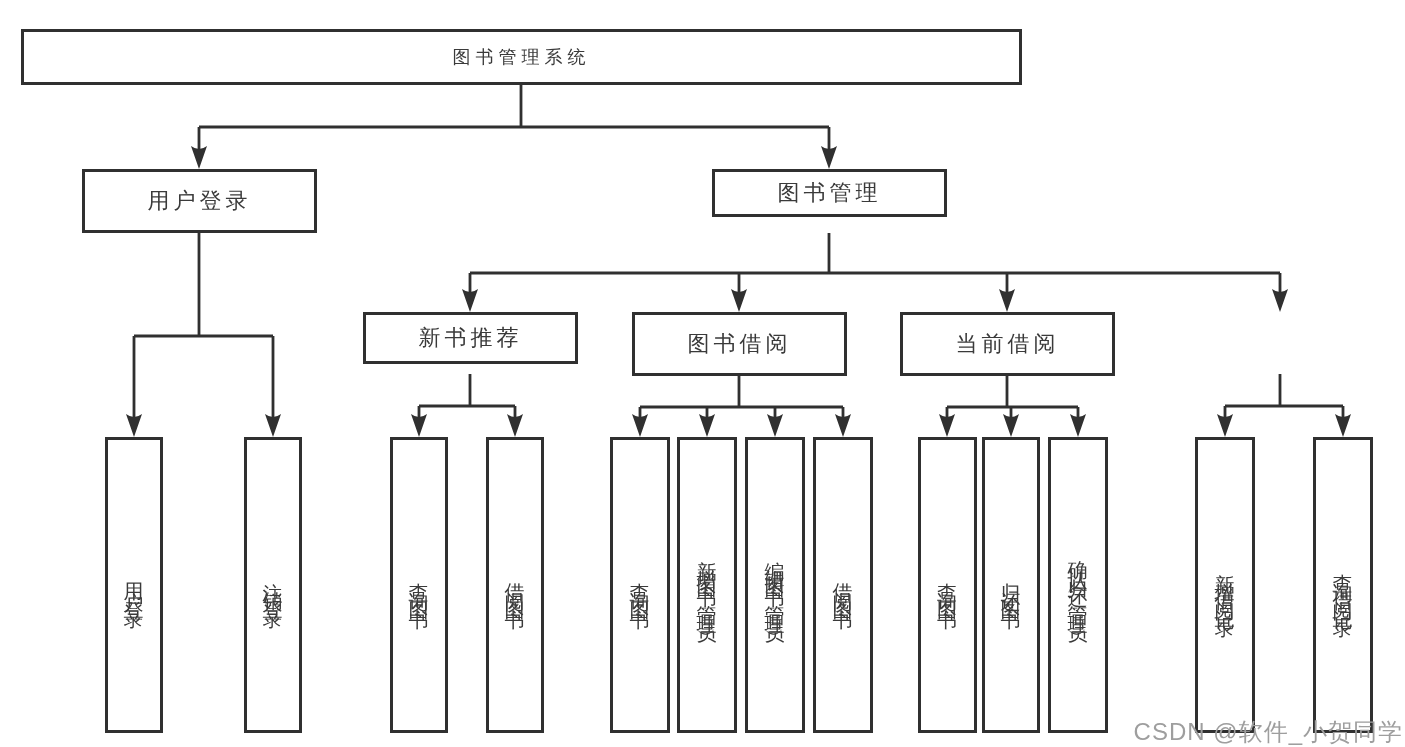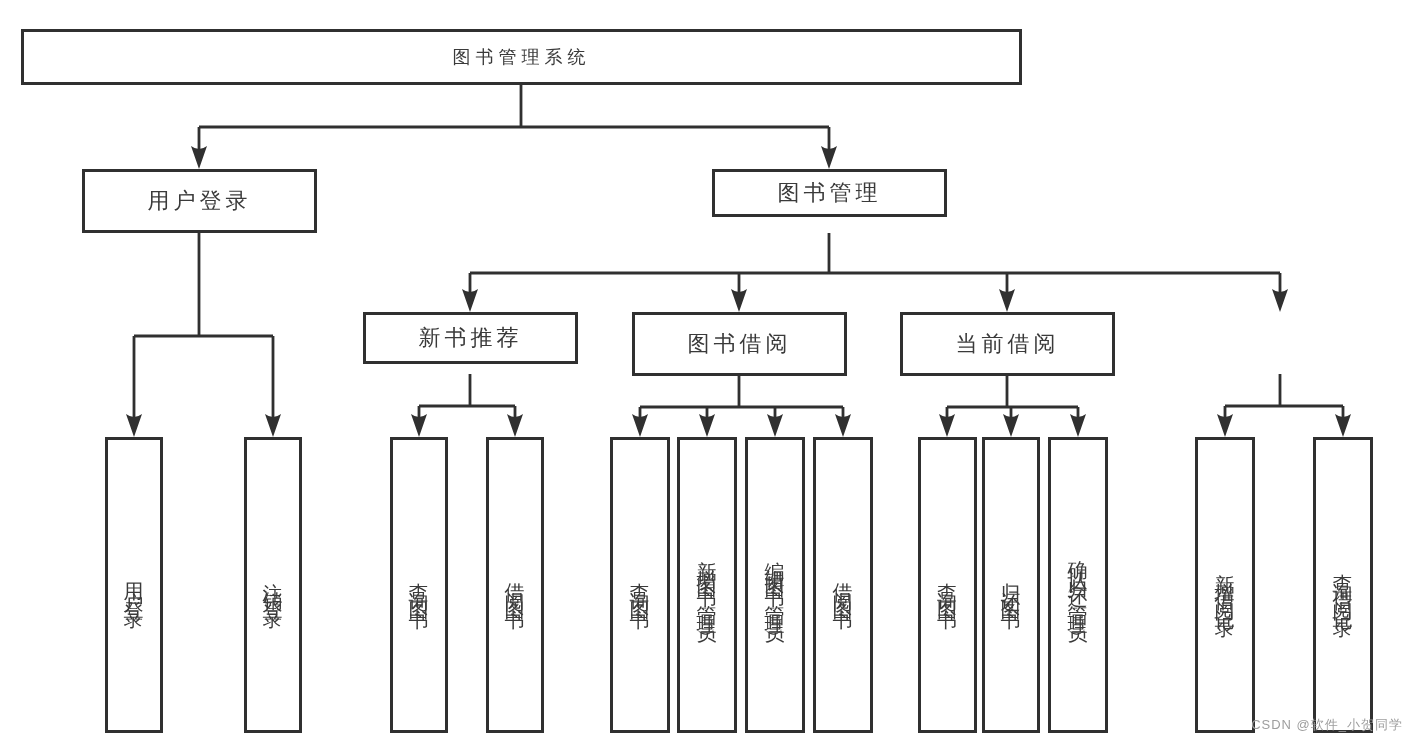--- a/index.html
+++ b/index.html
@@ -20,21 +20,21 @@
   .root-box{font-size:18px;letter-spacing:5px;font-weight:400;margin-top:16px;}
   .mid-box{font-size:22px;letter-spacing:4px;}
   .leaf-box{font-size:20px;top:437px;height:296px;}
   .leaf-box .v{
     writing-mode:vertical-lr;text-orientation:mixed;
     letter-spacing:9px;line-height:1;
   }
   .hlabel{white-space:nowrap;}
   .watermark{
     position:absolute;right:2px;top:716px;z-index:5;
-    font-size:13px;letter-spacing:1px;
+    font-size:24px;letter-spacing:1px;
     color:var(--wm,#9e9e9e);white-space:nowrap;
   }
 </style>
 </head>
 <body style="--line: #303030; --text: #3a3a3a; --bg: #ffffff; --wm: #9e9e9e;">
 
 <div class="stage">
 
   <svg id="connectors" width="1405" height="747">
       <path d="M521 69V127M199 127H829M199 127V151M829 127V151" stroke="#303030" stroke-width="2.8" fill="none"></path>

